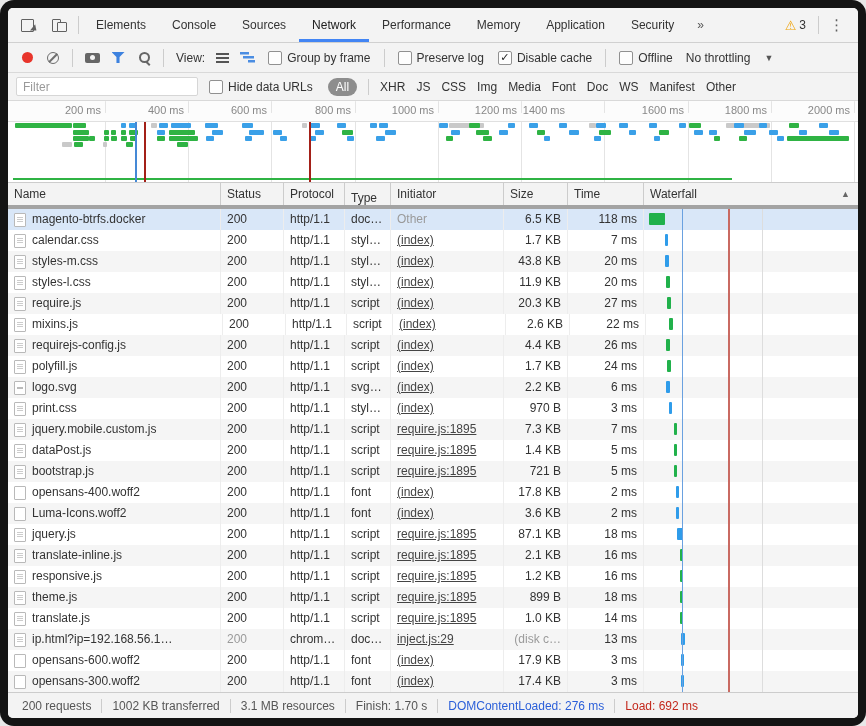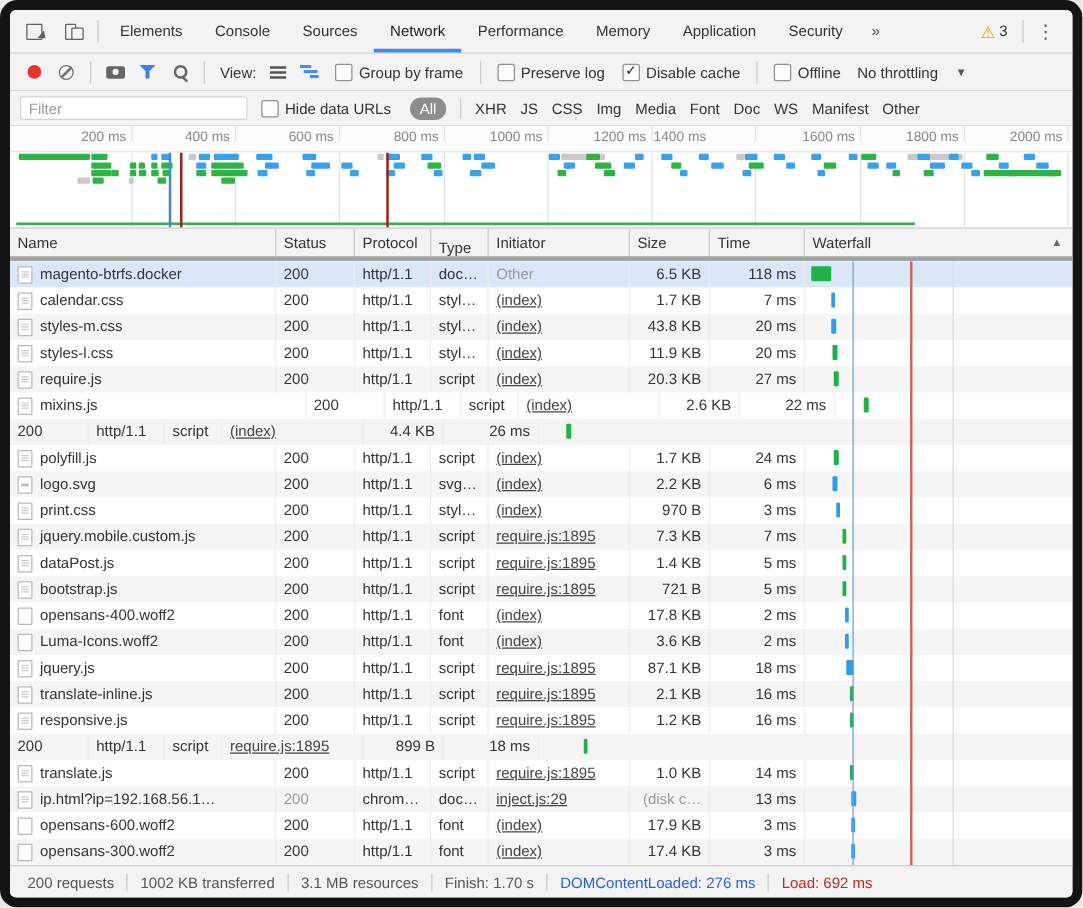--- a/index.html
+++ b/index.html
@@ -422,35 +422,39 @@
           <div class="td" style="width: 61px; flex: 0 0 auto;">http/1.1</div>
           <div class="td" style="width: 46px; flex: 0 0 auto;">script</div>
           <div class="td lnk" style="width: 113px; flex: 0 0 auto;">(index)</div>
           <div class="td r" style="width: 64px; flex: 0 0 auto;">20.3 KB</div>
           <div class="td r" style="width: 76px; flex: 0 0 auto;">27 ms</div>
           <div class="td" style="width: 212px; flex: 0 0 auto;">
             <span class="tick g" style="left: 23px; width: 4px;"></span>
           </div>
         </div>
         <div class="row">
-          <div class="td namecell" style="width: 237px; flex: 0 0 auto;">
+          <div class="td namecell" style="width: 215px; flex: 0 0 auto;">
             <span class="ficon file"></span>
             <span>mixins.js</span>
           </div>
           <div class="td" style="width: 63px; flex: 0 0 auto;">200</div>
           <div class="td" style="width: 61px; flex: 0 0 auto;">http/1.1</div>
           <div class="td" style="width: 46px; flex: 0 0 auto;">script</div>
           <div class="td lnk" style="width: 113px; flex: 0 0 auto;">(index)</div>
           <div class="td r" style="width: 64px; flex: 0 0 auto;">2.6 KB</div>
           <div class="td r" style="width: 76px; flex: 0 0 auto;">22 ms</div>
           <div class="td" style="width: 212px; flex: 0 0 auto;">
             <span class="tick g" style="left: 23px; width: 4px;"></span>
           </div>
         </div>
         <div class="row striped">
+          <div class="td namecell" style="width: 213px; flex: 0 0 auto;">
+            <span class="ficon file"></span>
+            <span>requirejs-config.js</span>
+          </div>
           <div class="td" style="width: 63px; flex: 0 0 auto;">200</div>
           <div class="td" style="width: 61px; flex: 0 0 auto;">http/1.1</div>
           <div class="td" style="width: 46px; flex: 0 0 auto;">script</div>
           <div class="td lnk" style="width: 113px; flex: 0 0 auto;">(index)</div>
           <div class="td r" style="width: 64px; flex: 0 0 auto;">4.4 KB</div>
           <div class="td r" style="width: 76px; flex: 0 0 auto;">26 ms</div>
           <div class="td" style="width: 212px; flex: 0 0 auto;">
             <span class="tick g" style="left: 22px; width: 4px;"></span>
           </div>
         </div>
@@ -613,20 +617,24 @@
           <div class="td" style="width: 61px; flex: 0 0 auto;">http/1.1</div>
           <div class="td" style="width: 46px; flex: 0 0 auto;">script</div>
           <div class="td lnk" style="width: 113px; flex: 0 0 auto;">require.js:1895</div>
           <div class="td r" style="width: 64px; flex: 0 0 auto;">1.2 KB</div>
           <div class="td r" style="width: 76px; flex: 0 0 auto;">16 ms</div>
           <div class="td" style="width: 212px; flex: 0 0 auto;">
             <span class="tick g" style="left: 36px; width: 3px;"></span>
           </div>
         </div>
         <div class="row striped">
+          <div class="td namecell" style="width: 213px; flex: 0 0 auto;">
+            <span class="ficon file"></span>
+            <span>theme.js</span>
+          </div>
           <div class="td" style="width: 63px; flex: 0 0 auto;">200</div>
           <div class="td" style="width: 61px; flex: 0 0 auto;">http/1.1</div>
           <div class="td" style="width: 46px; flex: 0 0 auto;">script</div>
           <div class="td lnk" style="width: 113px; flex: 0 0 auto;">require.js:1895</div>
           <div class="td r" style="width: 64px; flex: 0 0 auto;">899 B</div>
           <div class="td r" style="width: 76px; flex: 0 0 auto;">18 ms</div>
           <div class="td" style="width: 212px; flex: 0 0 auto;">
             <span class="tick g" style="left: 36px; width: 3px;"></span>
           </div>
         </div>

